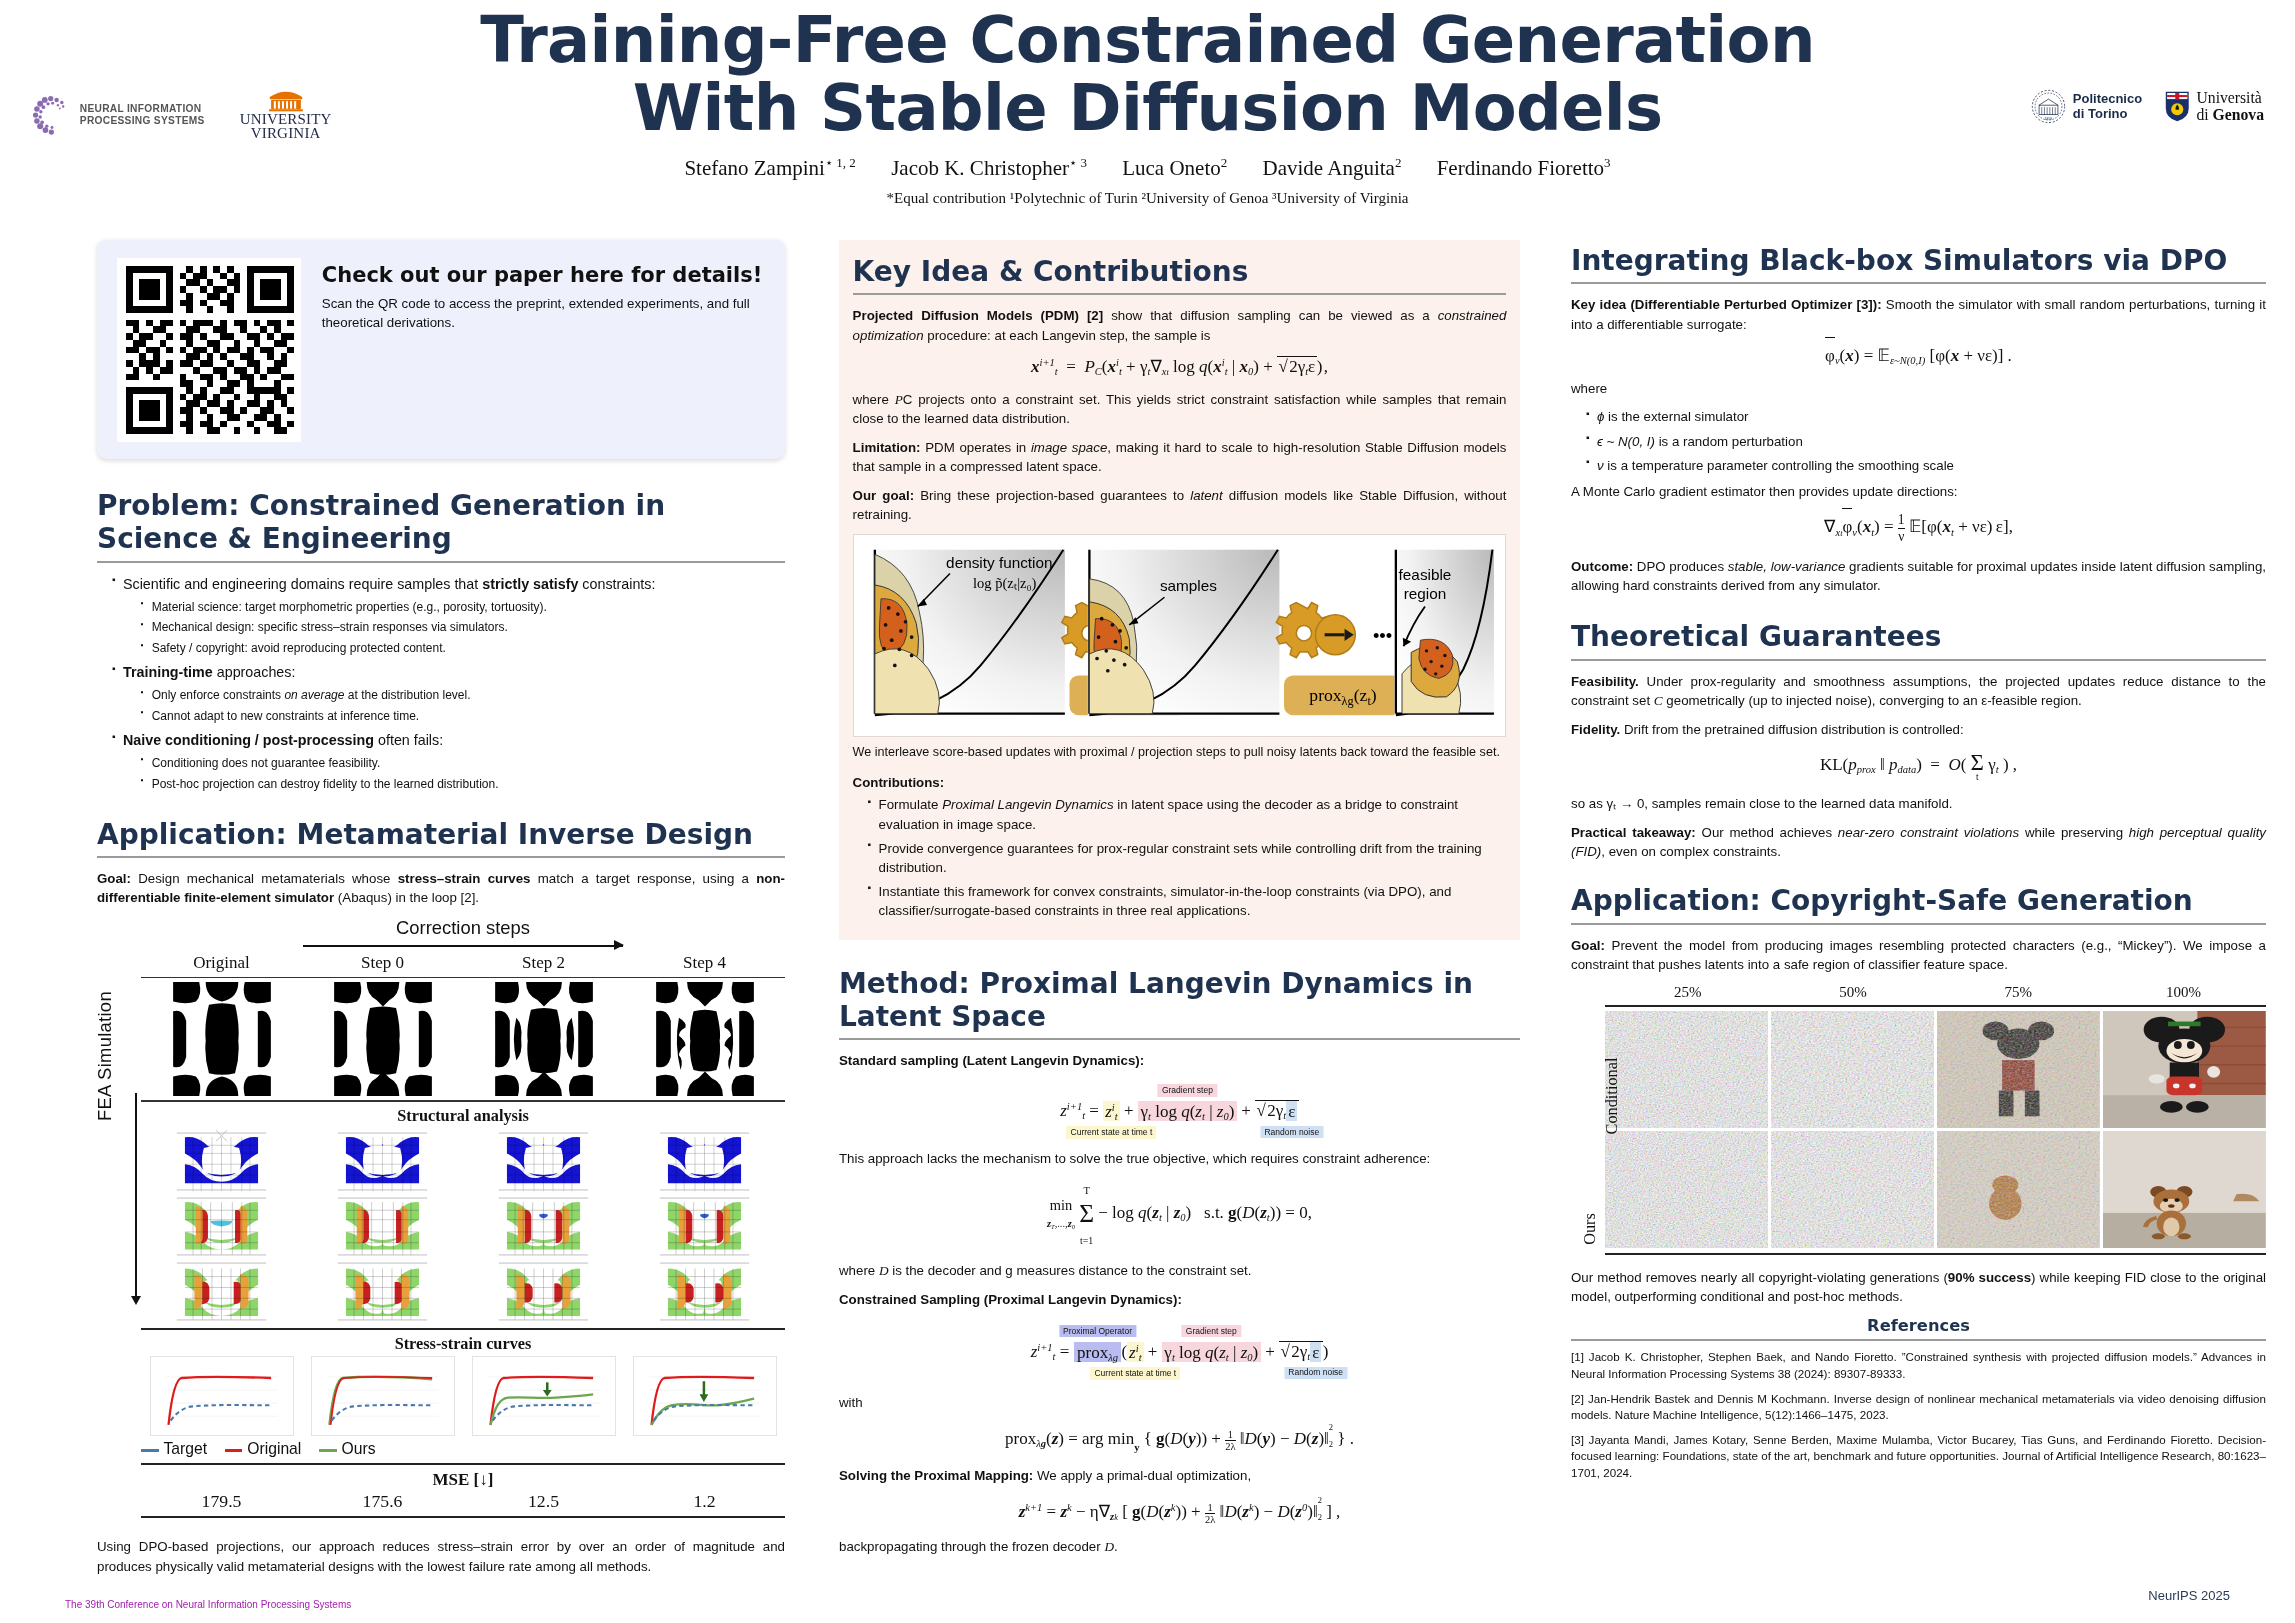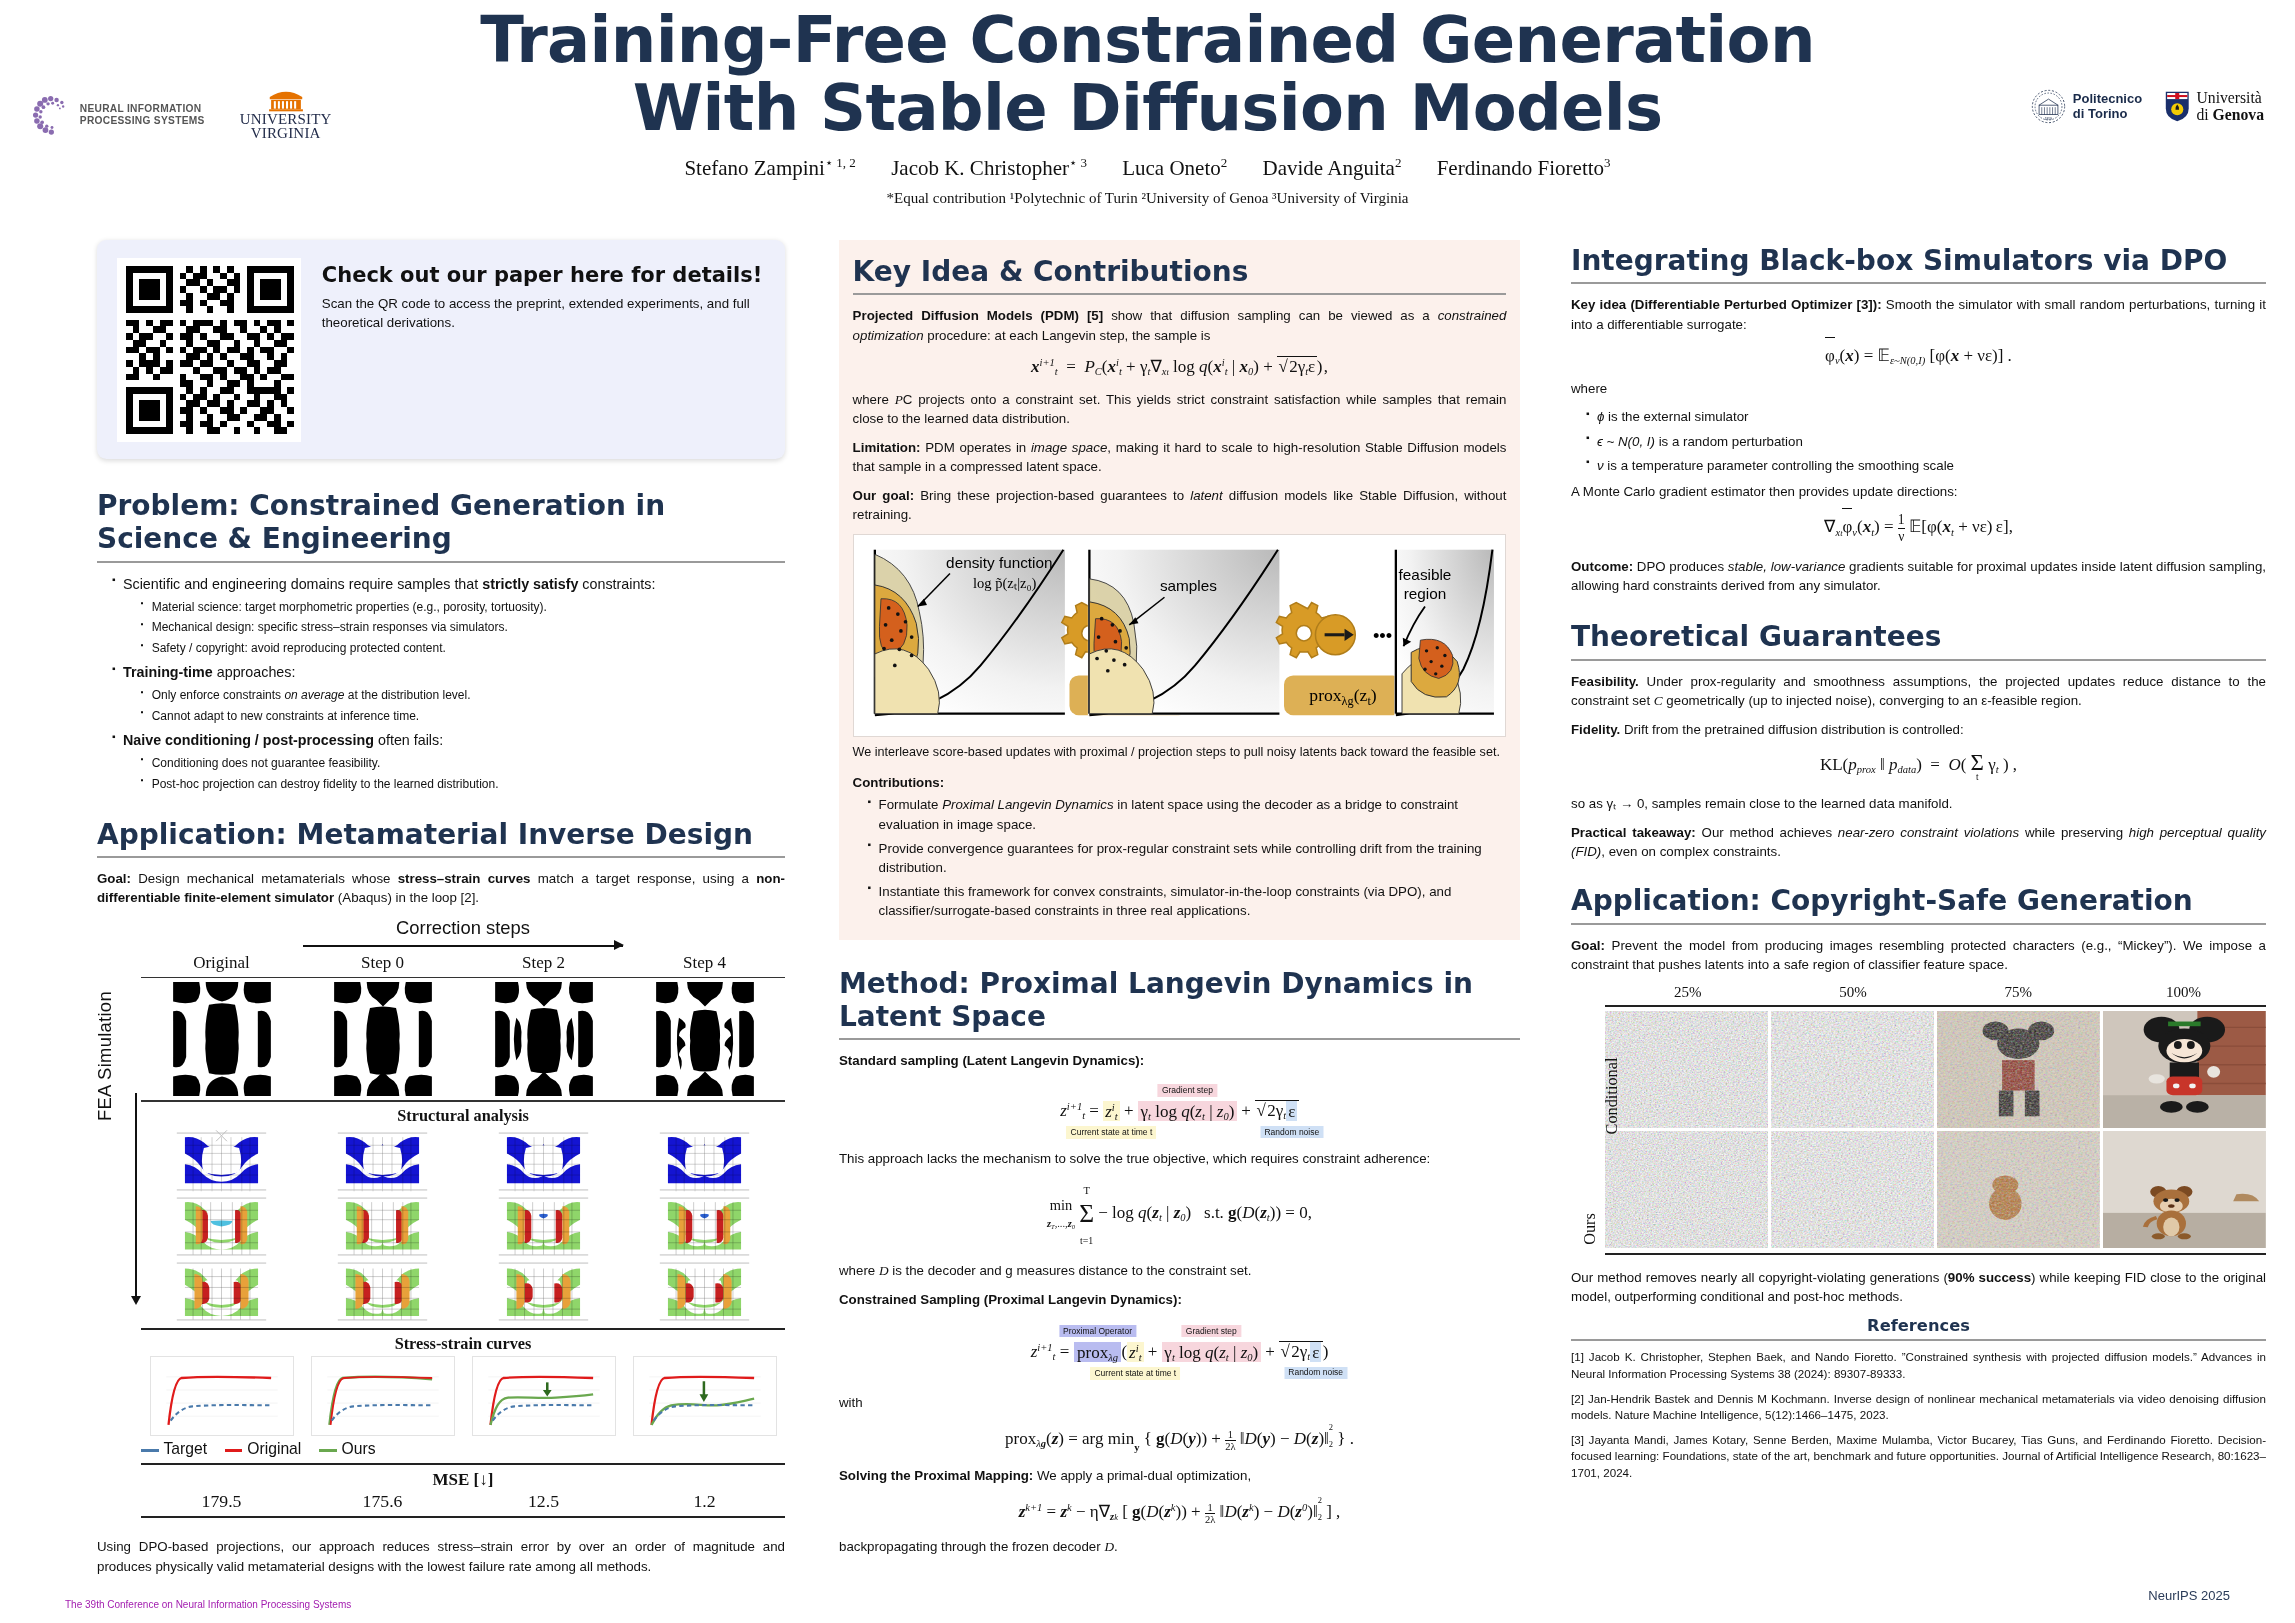--- a/index.html
+++ b/index.html
@@ -999,21 +999,21 @@
       <p class="body-txt" style="margin-top:19px">Using DPO-based projections, our approach reduces stress–strain error by over an order of magnitude and produces physically valid metamaterial designs with the lowest failure rate among all methods.</p>
     </div>
 
     <div class="col col-2">
 
       <div class="tint">
         <h2 class="section">Key Idea &amp; Contributions</h2>
         <div class="rule"></div>
 
         <p class="body-txt">
-          <b>Projected Diffusion Models (PDM) [5]</b><span> show that diffusion sampling can be viewed as a </span><i>constrained optimization</i><span> procedure:  at each Langevin step, the sample is</span>
+          <b>Projected Diffusion Models (PDM) [2]</b><span> show that diffusion sampling can be viewed as a </span><i>constrained optimization</i><span> procedure:  at each Langevin step, the sample is</span>
         </p>
 
         <div class="formula">
           <b class="mi">x</b><span class="sup">i+1</span><span class="sub">t</span>
           &nbsp;=&nbsp; <span class="cal">P</span><span class="sub">C</span>(<b class="mi">x</b><span class="sup">i</span><span class="sub">t</span>
           + γ<span class="sub">t</span>∇<span class="sub">x<span style="font-size:.8em">t</span></span>
           log <span class="mi">q</span>(<b class="mi">x</b><span class="sup">i</span><span class="sub">t</span> | <b class="mi">x</b><span class="sub">0</span>)
           + <span class="sqrt">√ 2γ<span class="sub">t</span>ε</span>) ,
         </div>
 

